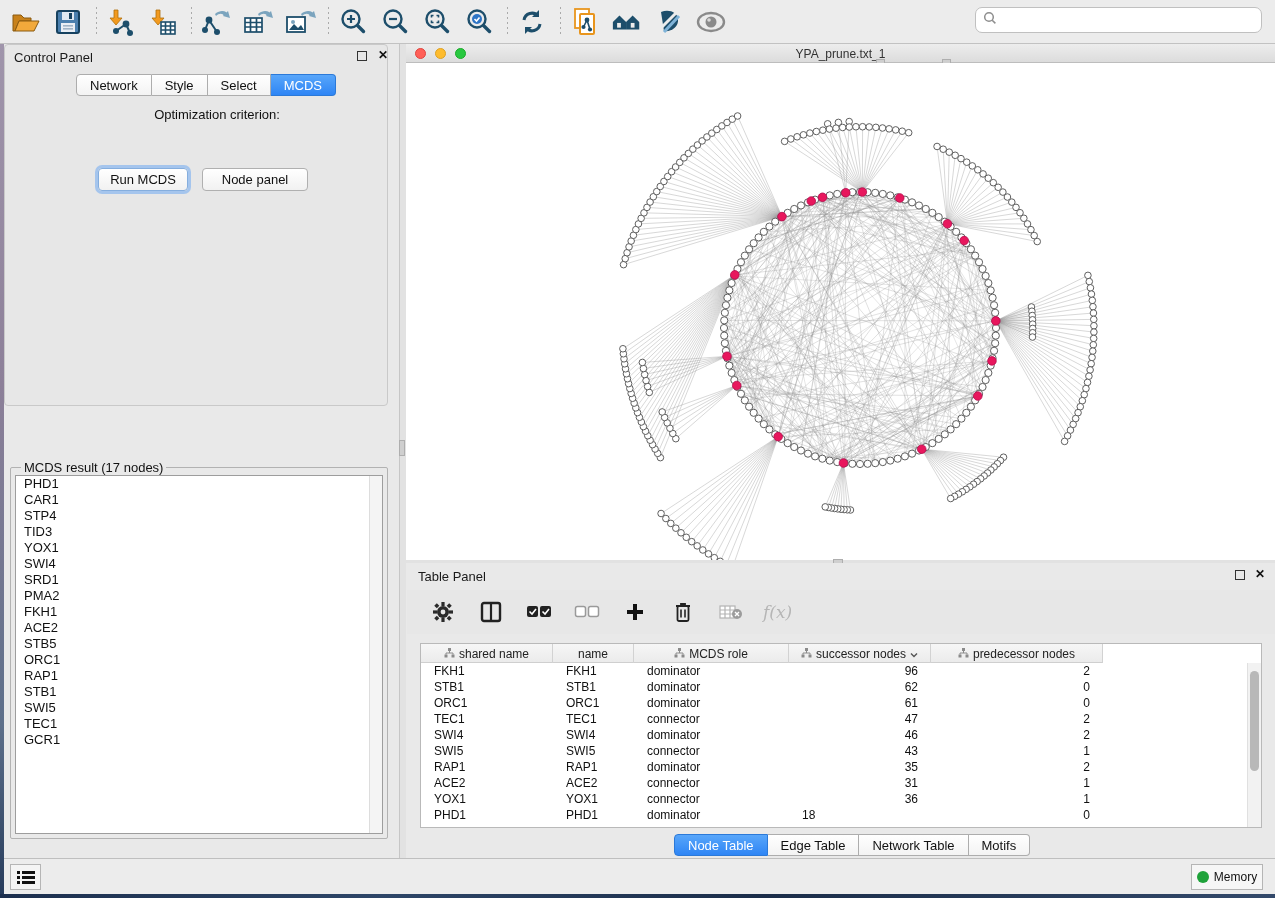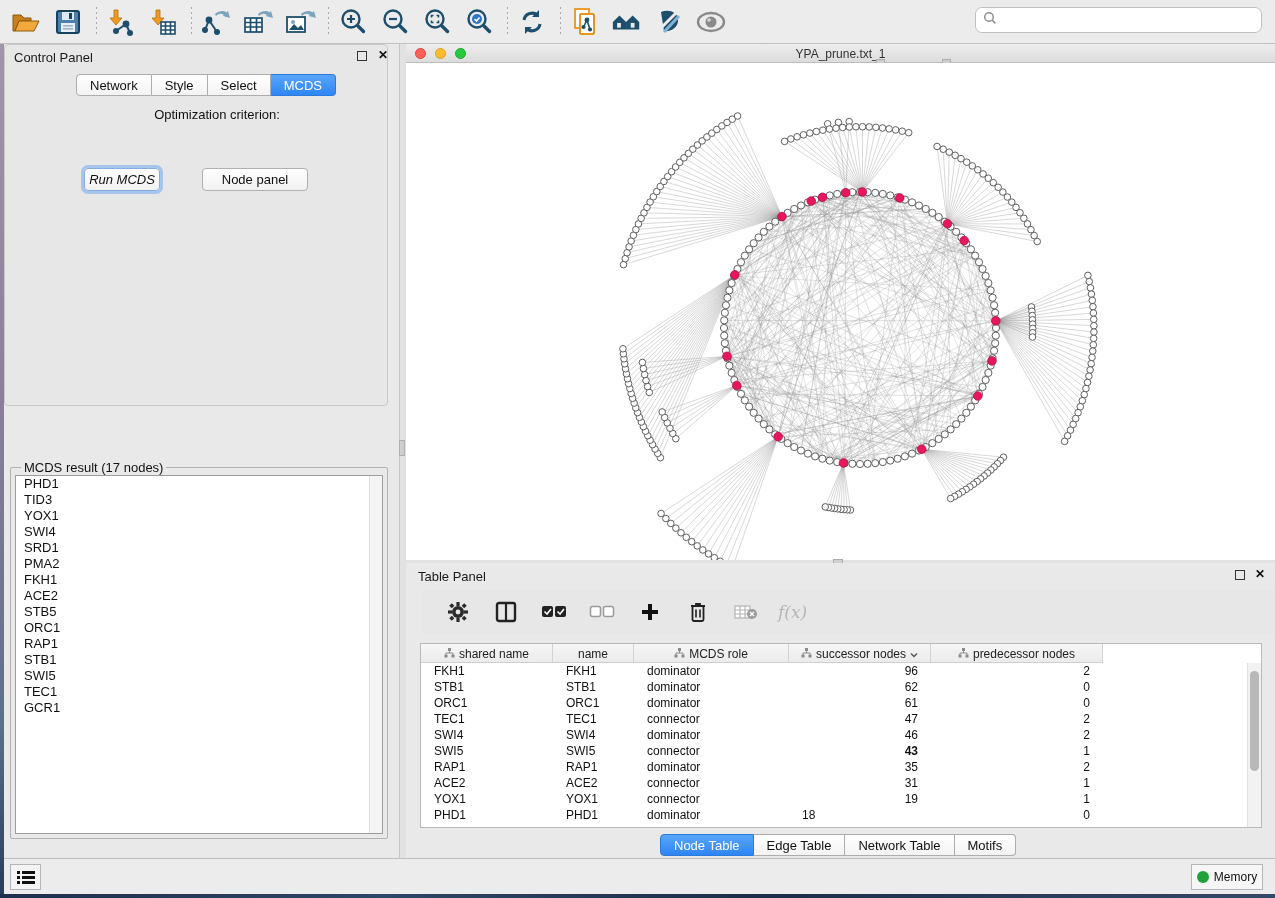--- a/index.html
+++ b/index.html
@@ -50,22 +50,22 @@
   #criterion-select { position:absolute; left:35px; top:87px; width:312px; height:23px;
     background:#fff; border:1px solid #b3b3b3; border-radius:4px; font-size:13px; color:#111;
     display:flex; align-items:center; }
   #criterion-select .val { flex:1; text-align:center; padding-left:4px; }
   #criterion-select .spin { width:21px; height:23px; margin:-1px -1px 0 0;
     background:linear-gradient(#5fabfb,#2e82f3); border-radius:0 4px 4px 0;
     display:flex; flex-direction:column; align-items:center; justify-content:center; gap:2px; }
   .btn { position:absolute; height:23px; background:linear-gradient(#ffffff,#f1f1f1);
     border:1px solid #b0b0b0; border-radius:4px; font-size:13px; color:#111;
     display:flex; align-items:center; justify-content:center; }
-  #run-mcds { left:80px; top:124px; width:76px; border-color:#85aede;
-    box-shadow:0 0 0 3px rgba(112,170,243,.55);font-style:italic; }
+  #run-mcds { left:94px; top:124px; width:90px; border-color:#85aede;
+    box-shadow:0 0 0 3px rgba(112,170,243,.55); }
   #close-panel { left:198px; top:124px; width:106px; }
   #result-groupbox { left:6px; top:423px; width:378px; height:372px;
     border:1px solid #b2b2b2; border-radius:2px; }
   #result-title { position:absolute; left:10px; top:-8px; background:#e9e9e9;
     padding:0 3px; font-size:13px; color:#111; }
   #result-list { position:absolute; left:4px; top:7px; right:4px; bottom:4px; background:#fff;
     border:1px solid #9d9d9d; overflow:hidden; }
   .result-item { font-size:13px; color:#111; line-height:16px; padding-left:8px; }
   #result-scroll { position:absolute; top:0; bottom:0; right:0; width:13px; background:#f4f4f4;
     border-left:1px solid #ddd; }
@@ -74,39 +74,39 @@
   #network-window { left:406px; top:44px; width:869px; height:516px; background:#fff; }
   #net-titlebar { position:absolute; left:0; top:0; right:0; height:19px;
     background:linear-gradient(#ededed,#dcdcdc); border-bottom:1px solid #bdbdbd; }
   .tl { position:absolute; top:4px; width:11px; height:11px; border-radius:50%; }
   #net-title { position:absolute; left:0; right:0; top:3px; text-align:center; font-size:12px; color:#333; }
   #network-canvas { position:absolute; left:0; top:19px; width:869px; height:497px; background:#fff; }
   .divider-knob { background:#cfcfcf; border:1px solid #aeaeae; }
 
   
   #table-panel { left:406px; top:563px; width:869px; height:295px; background:#e9e9e9; }
-  #tp-toolbar { position:absolute; left:16px; top:27px; right:0; height:44px; background:#e7e7e7;
+  #tp-toolbar { position:absolute; left:1px; top:27px; right:0; height:44px; background:#e7e7e7;
     display:flex; align-items:center; padding-left:20px; }
   #tp-toolbar .tbtn { margin-right:16px; }
   #fx-label { font-family:"DejaVu Serif", serif; font-style:italic; font-size:17px; color:#b5b5b5; }
   #node-table { position:absolute; left:14px; top:80px; width:842px; height:185px;
     background:#fff; border:1px solid #b9b9b9; overflow:hidden; }
   #table-header { position:absolute; left:0; top:0; height:19px; display:flex;
     background:linear-gradient(#f6f6f6,#ebebeb); border-bottom:1px solid #cfcfcf; }
   .hcell { display:flex; align-items:center; justify-content:center; gap:4px;
     border-right:1px solid #d2d2d2; font-size:12px; color:#222; height:19px; }
   #table-rows { position:absolute; left:0; top:19px; right:14px; bottom:0; }
   .trow { display:flex; height:16px; align-items:center; }
   .tcell { font-size:12px; color:#111; padding:0 13px; white-space:nowrap; }
   .tcell.num { text-align:right; }
   #table-vscroll { position:absolute; top:19px; right:0; bottom:0; width:14px; background:#f2f2f2;
     border-left:1px solid #e0e0e0; }
   #table-vthumb { position:absolute; left:2px; top:8px; width:9px; height:100px;
     background:#b8b8b8; border-radius:5px; }
-  #tp-tabs { left:254px; top:271px;justify-content:center; }
+  #tp-tabs { left:268px; top:271px;justify-content:center; }
   #tp-tabs .seg { font-size:13px; }
 
   
   #status-bar { left:4px; top:858px; width:1271px; height:36px; background:#ececec;
     border-top:1px solid #bfbfbf; }
   #task-history-button { position:absolute; left:6px; top:5px; width:31px; height:26px;
     background:#f4f4f4; border:1px solid #b5b5b5; display:flex; align-items:center; justify-content:center; }
   #memory-button { position:absolute; right:12px; top:5px; width:72px; height:26px;
     background:#f6f6f6; border:1px solid #b5b5b5; display:flex; align-items:center;
     justify-content:center; gap:5px; font-size:12px; color:#111; }
@@ -281,20 +281,22 @@
     <div id="cp-subpanel">
       <div id="opt-label">Optimization criterion:</div>
       <div id="run-mcds" class="btn">Run MCDS</div>
       <div id="close-panel" class="btn">Node panel</div>
     </div>
     <div id="result-groupbox" class="abs">
       <span id="result-title">MCDS result (17 nodes)</span>
       <div id="result-list">
 
       <div class="result-item">PHD1</div>
+          <div class="result-item">CAR1</div>
+          <div class="result-item">STP4</div>
           <div class="result-item">TID3</div>
           <div class="result-item">YOX1</div>
           <div class="result-item">SWI4</div>
           <div class="result-item">SRD1</div>
           <div class="result-item">PMA2</div>
           <div class="result-item">FKH1</div>
           <div class="result-item">ACE2</div>
           <div class="result-item">STB5</div>
           <div class="result-item">ORC1</div>
           <div class="result-item">RAP1</div>
@@ -1309,42 +1311,42 @@
             <div class="tcell" style="width: 132px;">SWI4</div>
             <div class="tcell" style="width: 81px;">SWI4</div>
             <div class="tcell" style="width: 155px;">dominator</div>
             <div class="tcell num" style="width: 142px; text-align: right;">46</div>
             <div class="tcell num" style="width: 172px; text-align: right;">2</div>
           </div>
           <div class="trow">
             <div class="tcell" style="width: 132px;">SWI5</div>
             <div class="tcell" style="width: 81px;">SWI5</div>
             <div class="tcell" style="width: 155px;">connector</div>
-            <div class="tcell num" style="width: 142px; text-align: right; font-weight: bold;">43</div>
+            <div class="tcell num" style="width: 142px; text-align: right;">43</div>
             <div class="tcell num" style="width: 172px; text-align: right;">1</div>
           </div>
           <div class="trow">
             <div class="tcell" style="width: 132px;">RAP1</div>
             <div class="tcell" style="width: 81px;">RAP1</div>
             <div class="tcell" style="width: 155px;">dominator</div>
             <div class="tcell num" style="width: 142px; text-align: right;">35</div>
             <div class="tcell num" style="width: 172px; text-align: right;">2</div>
           </div>
           <div class="trow">
             <div class="tcell" style="width: 132px;">ACE2</div>
             <div class="tcell" style="width: 81px;">ACE2</div>
             <div class="tcell" style="width: 155px;">connector</div>
             <div class="tcell num" style="width: 142px; text-align: right;">31</div>
             <div class="tcell num" style="width: 172px; text-align: right;">1</div>
           </div>
           <div class="trow">
             <div class="tcell" style="width: 132px;">YOX1</div>
             <div class="tcell" style="width: 81px;">YOX1</div>
             <div class="tcell" style="width: 155px;">connector</div>
-            <div class="tcell num" style="width: 142px; text-align: right;">19</div>
+            <div class="tcell num" style="width: 142px; text-align: right;">36</div>
             <div class="tcell num" style="width: 172px; text-align: right;">1</div>
           </div>
           <div class="trow">
             <div class="tcell" style="width: 132px;">PHD1</div>
             <div class="tcell" style="width: 81px;">PHD1</div>
             <div class="tcell" style="width: 155px;">dominator</div>
             <div class="tcell num" style="width: 142px; text-align: left;">18</div>
             <div class="tcell num" style="width: 172px; text-align: right;">0</div>
           </div>
         </div>

